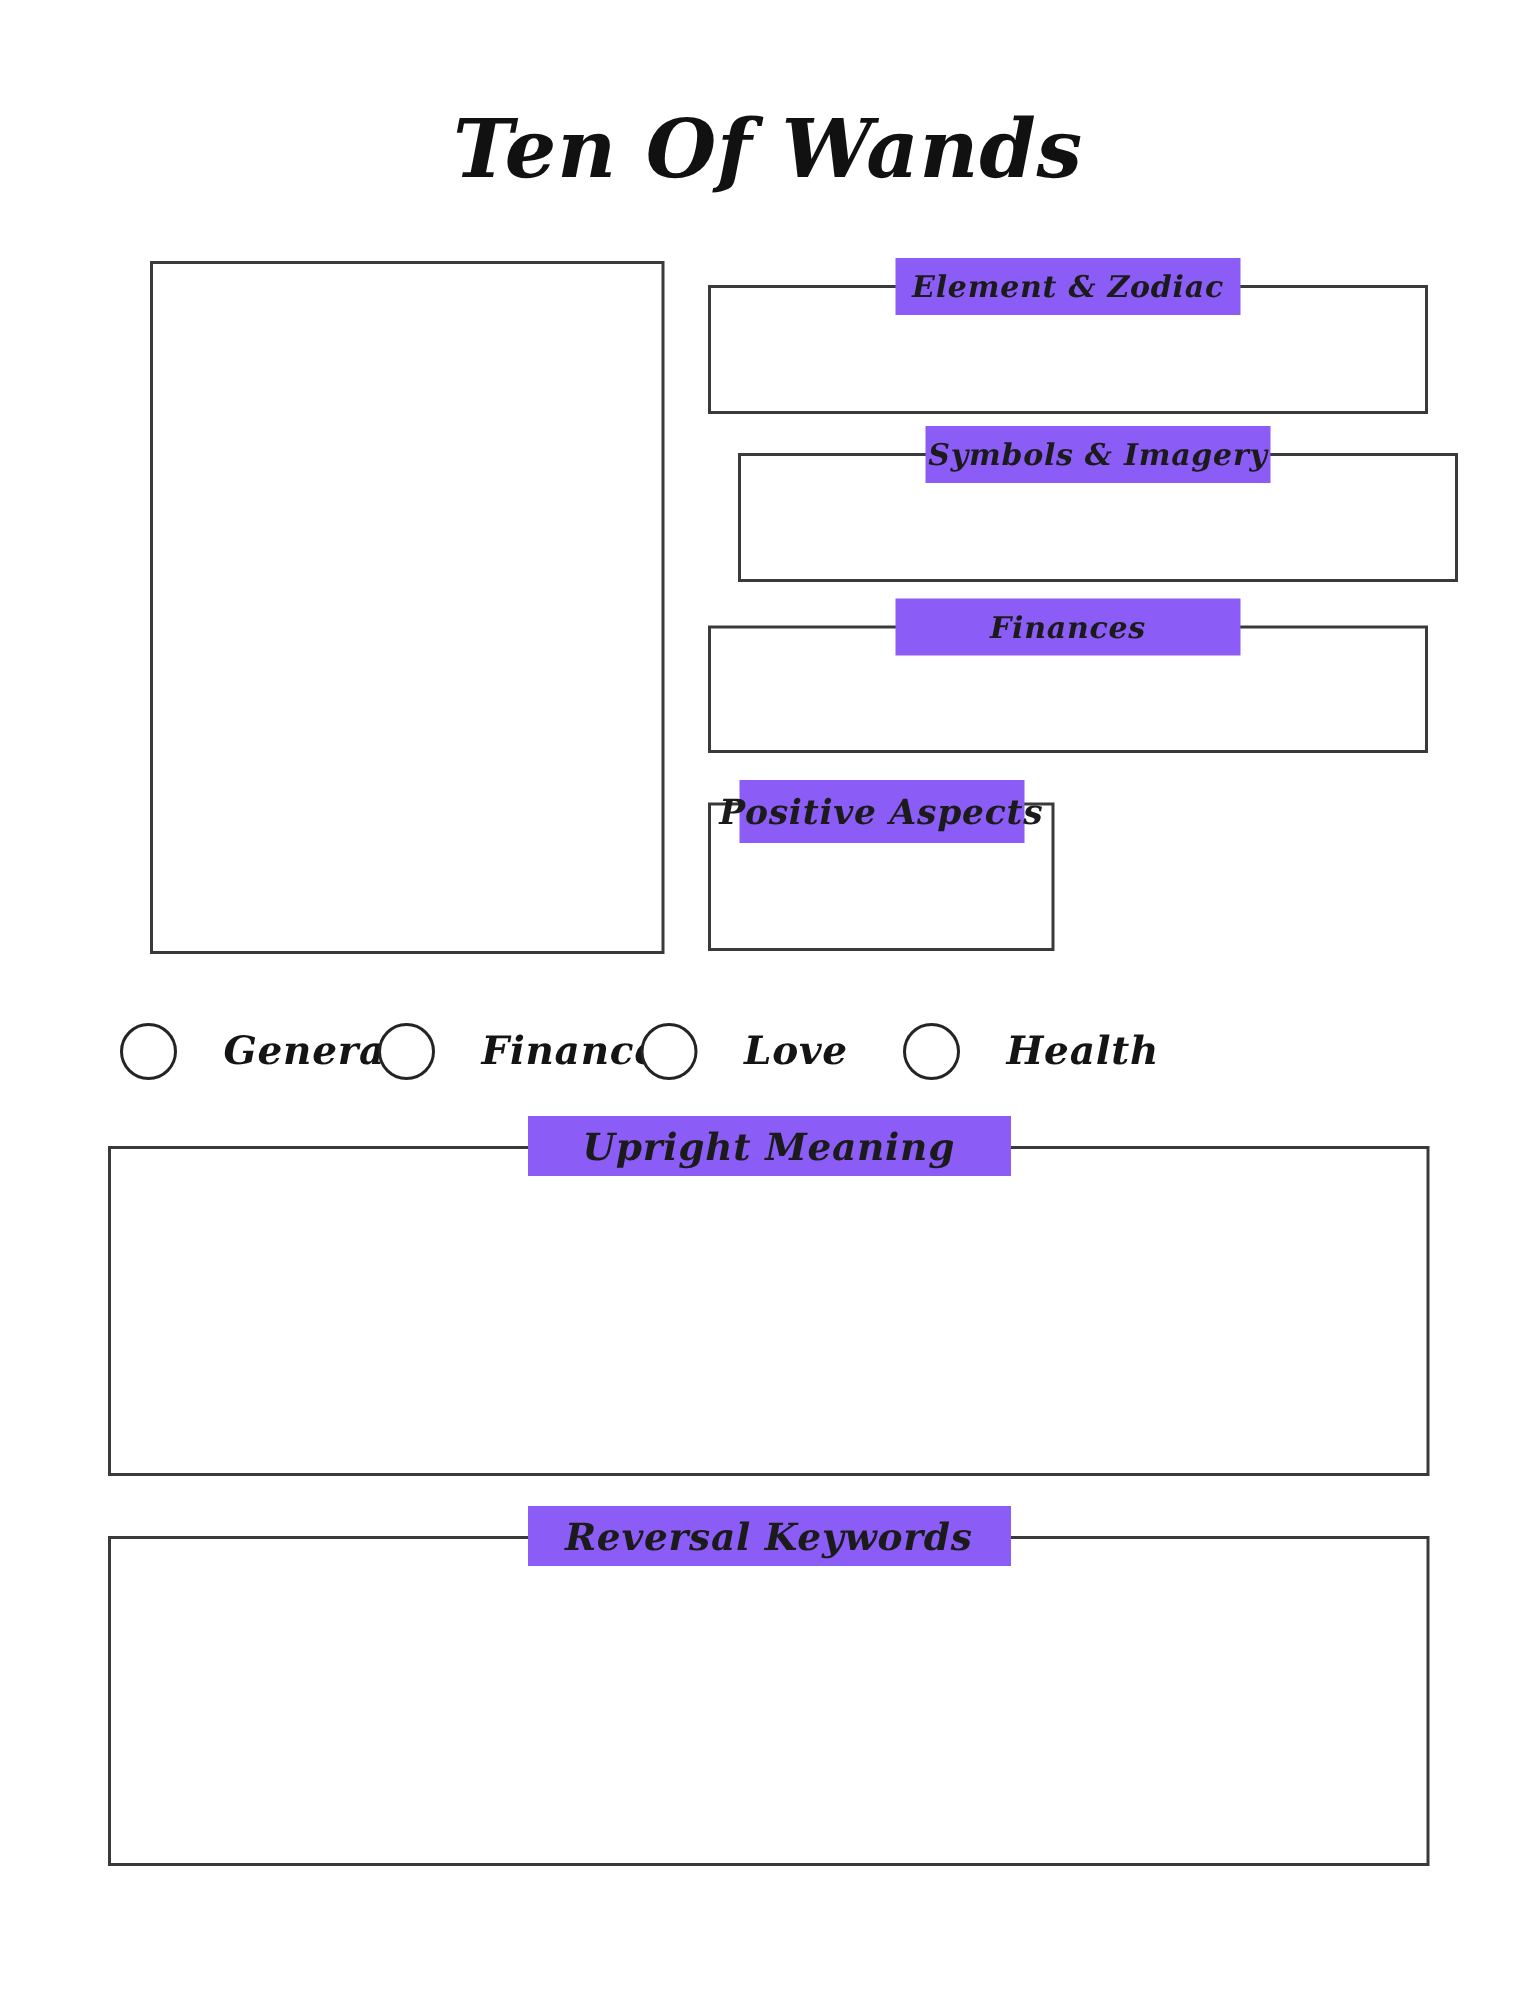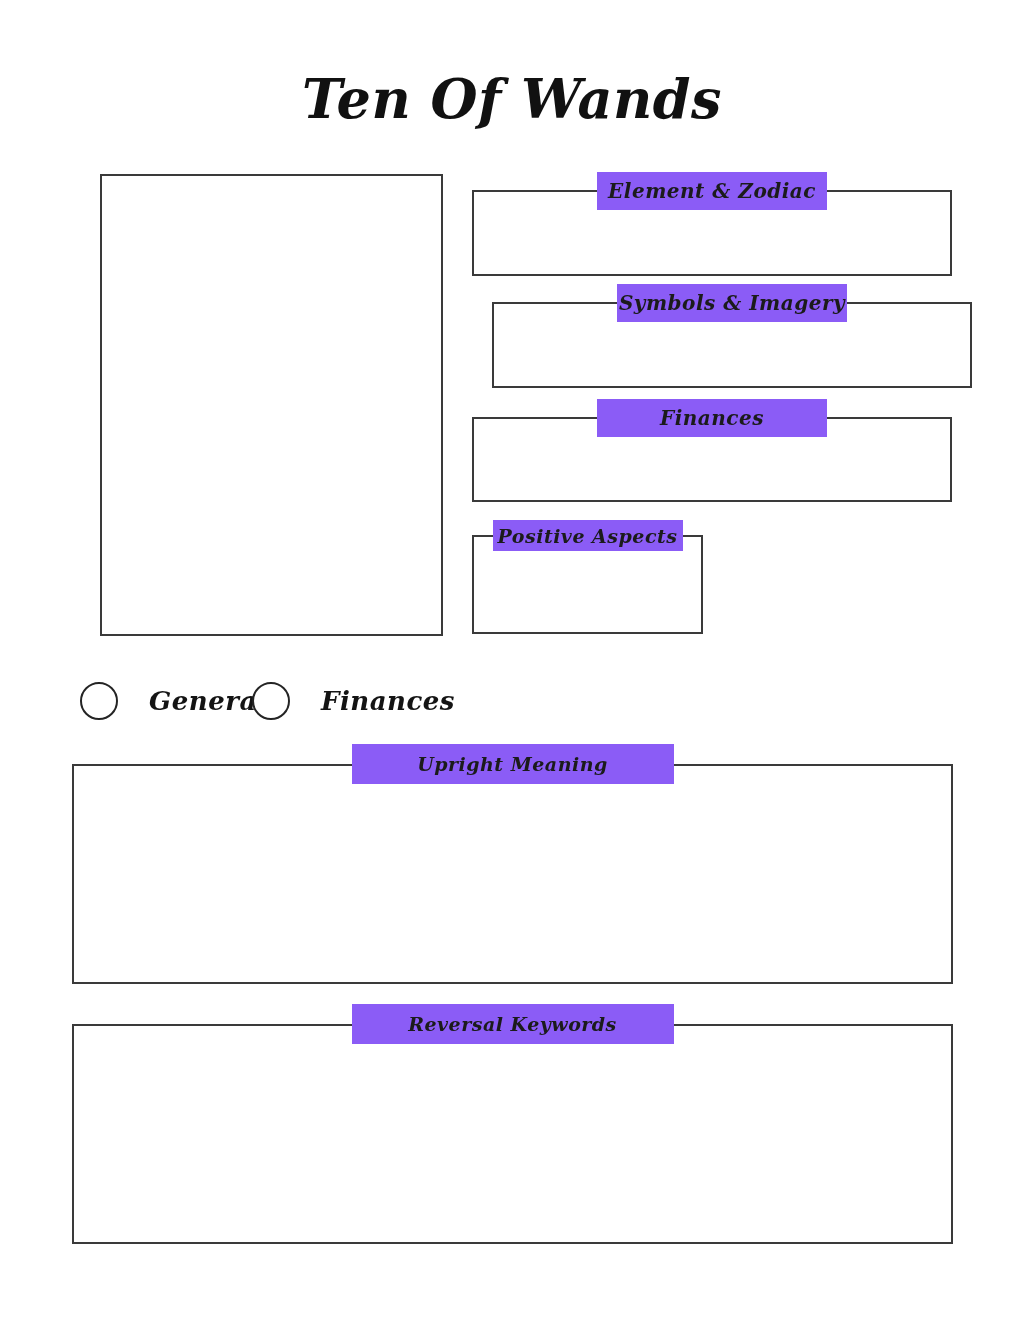--- a/index.html
+++ b/index.html
@@ -49,22 +49,22 @@
     transform: translateX(-50%);
     background: #8b5cf6;
     display: flex;
     align-items: center;
     justify-content: center;
     white-space: nowrap;
     color: #1b1b1b;
     z-index: 2;
   }
   .panel-label.mid { width: 230px; height: 38px; top: -20px; font-size: 20px; }
-  .panel-label.small { width: 190px; height: 31px; top: -17px; font-size: 19px; }
-  .panel-label.wide { width: 322px; height: 40px; top: -22px; font-size: 19px; }
+  .panel-label.small { width: 190px; height: 42px; top: -17px; font-size: 23px; }
+  .panel-label.wide { width: 322px; height: 40px; top: -22px; font-size: 25px; }
   .panel-body {
     position: absolute;
     inset: 0;
     background: transparent;
   }
   .cat {
     position: absolute;
     top: 677px;
     height: 40px;
     display: flex;
@@ -124,20 +124,28 @@
 
 
   <div class="cat" style="left:80px;">
     <span class="circle"></span>
     <span class="cat-label script">General</span>
   </div>
   <div class="cat" style="left:252px;">
     <span class="circle"></span>
     <span class="cat-label script">Finances</span>
   </div>
+  <div class="cat" style="left:427px;">
+    <span class="circle"></span>
+    <span class="cat-label script">Love</span>
+  </div>
+  <div class="cat" style="left:602px;">
+    <span class="circle"></span>
+    <span class="cat-label script">Health</span>
+  </div>
 
   <div class="panel" style="left:72px; top:760px; width:881px; height:220px;">
     <div class="panel-label wide script">
       <span>Upright Meaning</span>
     </div>
     <div class="panel-body"></div>
   </div>
 
   <div class="panel" style="left:72px; top:1020px; width:881px; height:220px;">
     <div class="panel-label wide script">

